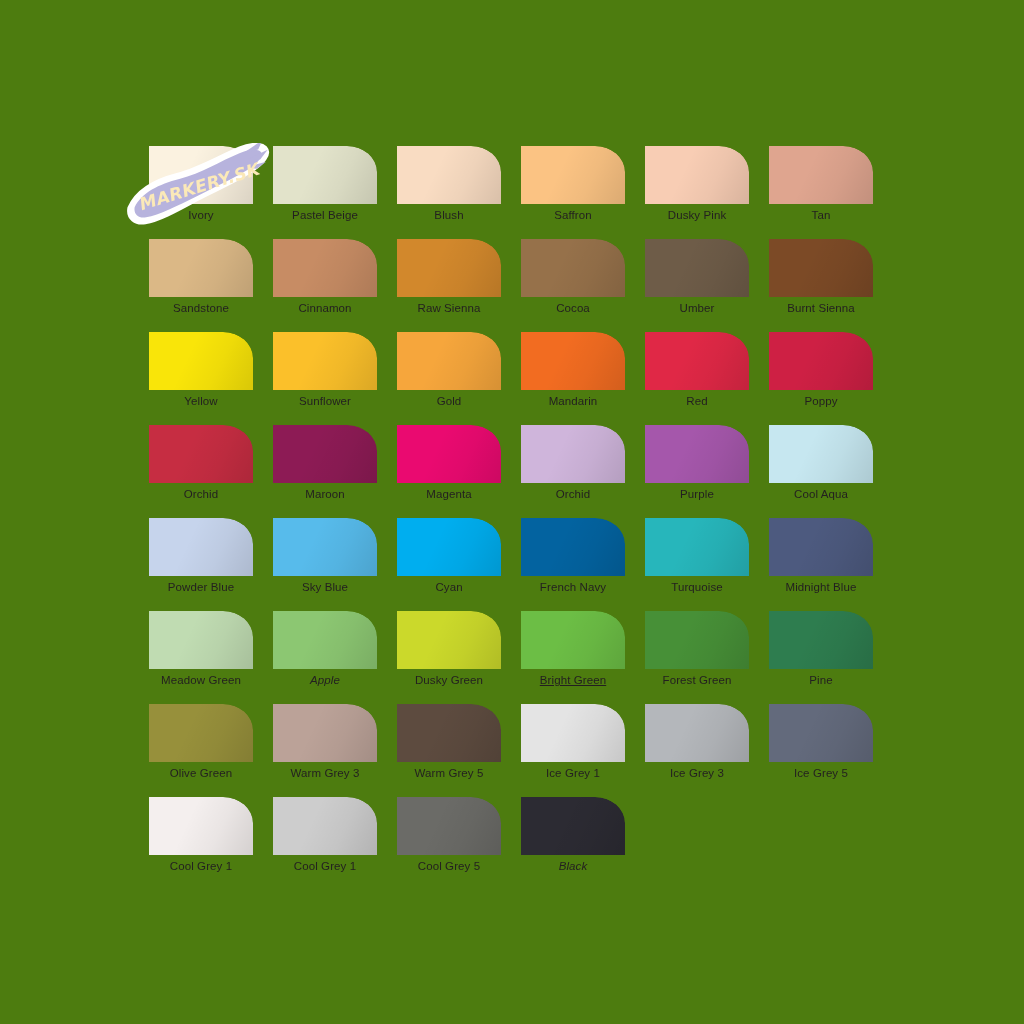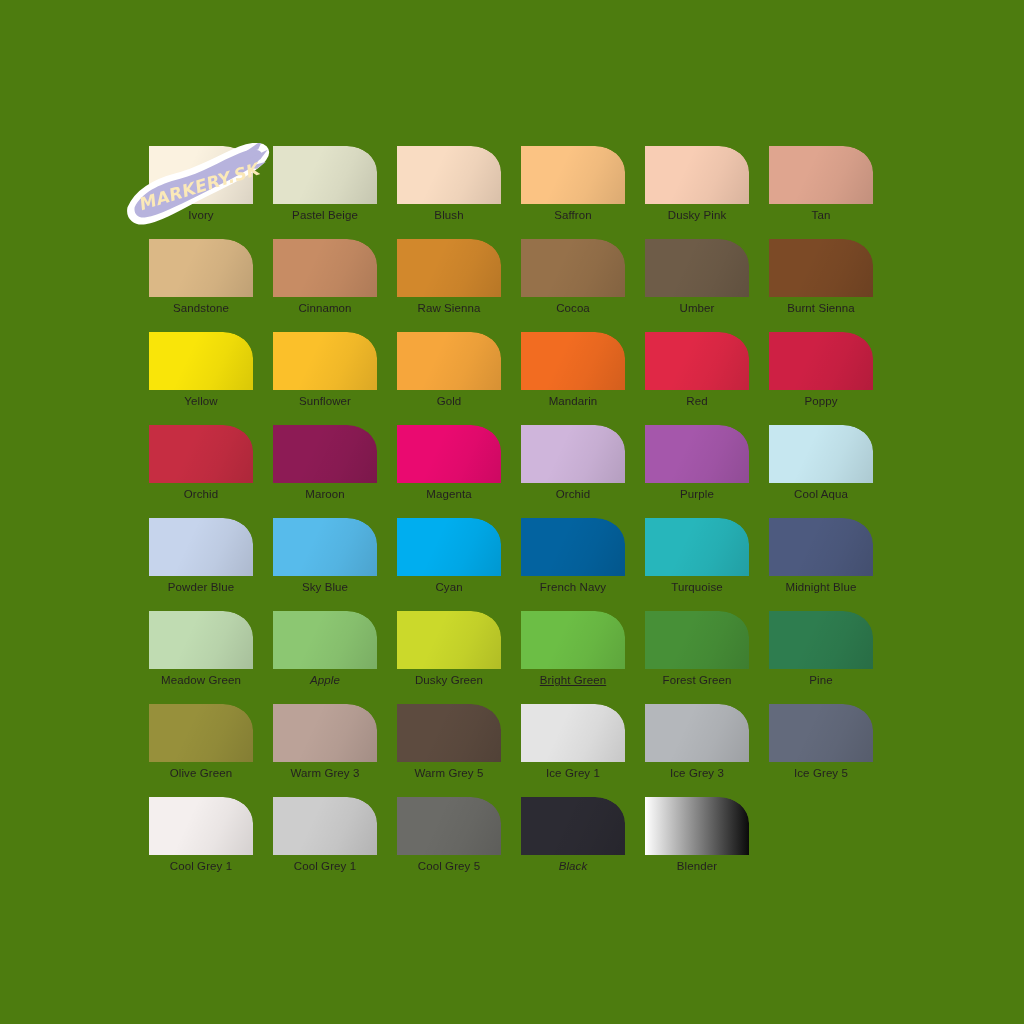--- a/index.html
+++ b/index.html
@@ -421,26 +421,20 @@
         </div>
         <div class="swatch-label" style="color: rgb(35, 31, 32);">Cool Grey 5</div>
       </div>
       <div class="swatch-cell">
         <div class="swatch-chip">
           <div class="chip-fill" style="background: rgb(44, 43, 51);"></div>
           <div class="chip-shade"></div>
         </div>
         <div class="swatch-label" style="color: rgb(35, 31, 32); font-style: italic;">Black</div>
       </div>
-      <div class="swatch-cell">
-        <div class="swatch-chip">
-          <div class="chip-fill" style="background: linear-gradient(90deg, rgb(255, 255, 255) 0%, rgb(10, 10, 10) 100%);"></div>
-        </div>
-        <div class="swatch-label" style="color: rgb(35, 31, 32);">Blender</div>
-      </div>
     </div>
 
   <div id="watermark">
     <svg width="152" height="92" viewBox="0 0 152 92" xmlns="http://www.w3.org/2000/svg">
       <g transform="rotate(-17 76 52)">
 
         <path id="wm-halo" d="M4 44 C 16 30, 36 26, 58 27 C 82 28, 104 22, 126 20
                  C 136 19, 146 21, 149 26 C 152 32, 142 38, 132 41
                  C 112 47, 92 49, 70 53 C 50 57, 28 62, 14 60
                  C 5 59, 0 52, 4 44 Z" fill="#ffffff" stroke="#ffffff" stroke-width="7" stroke-linejoin="round"></path>

